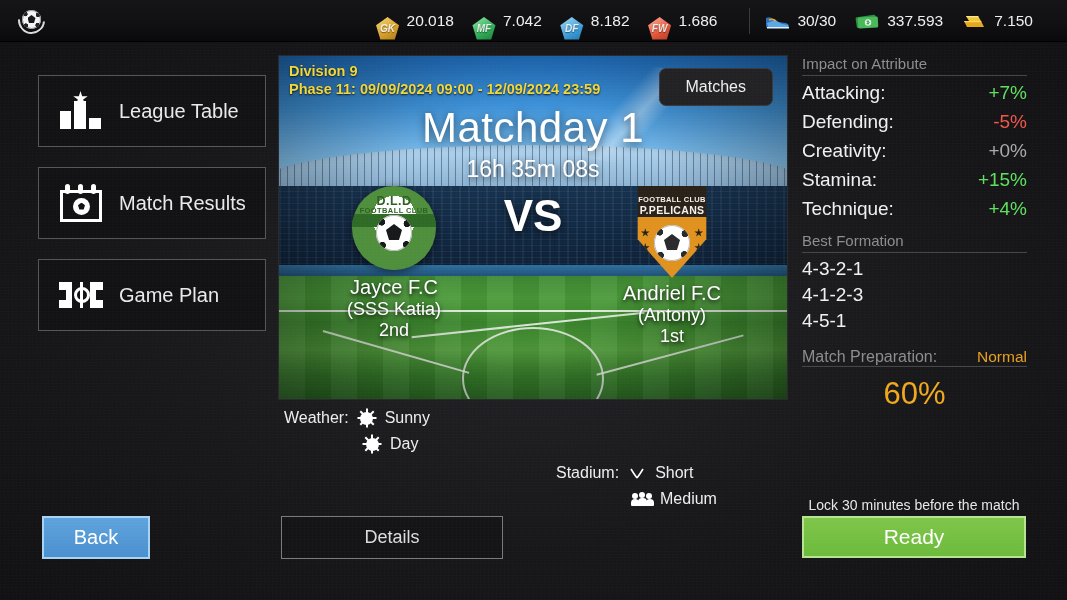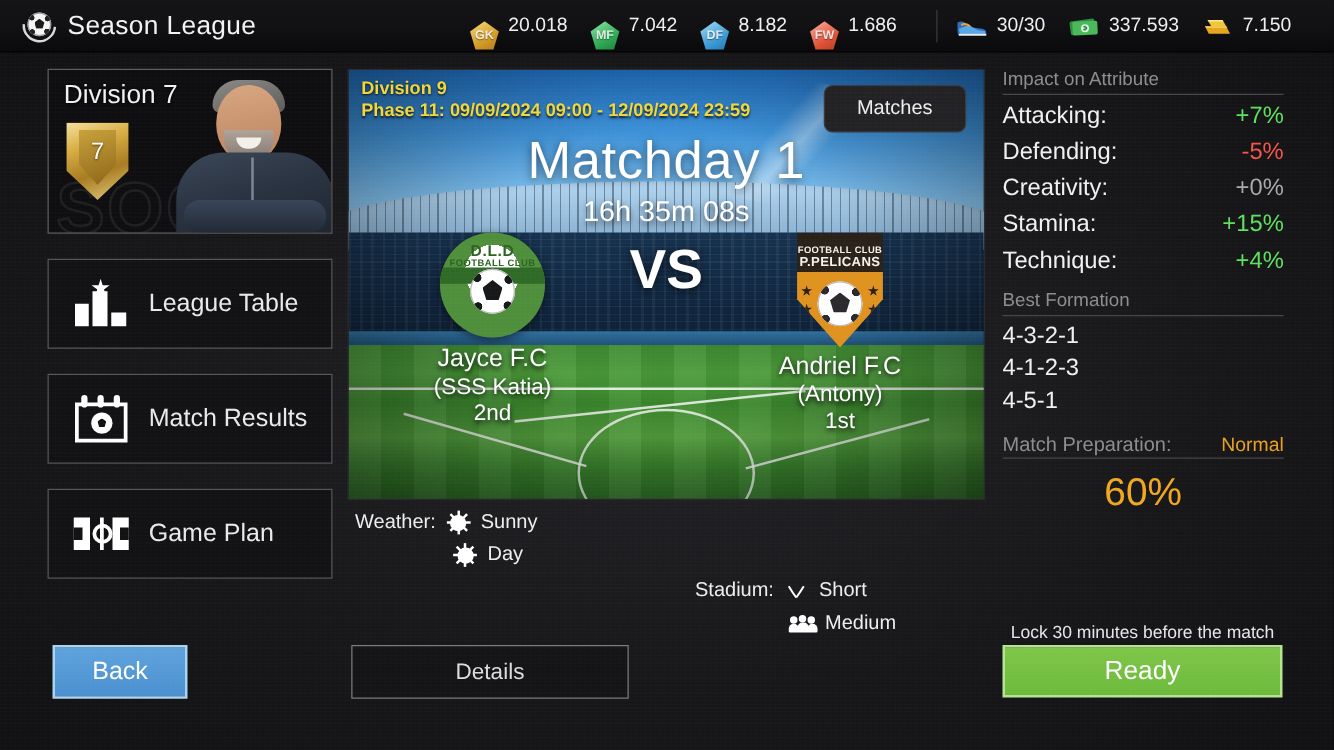--- a/index.html
+++ b/index.html
@@ -57,21 +57,21 @@
   }
 
   .currency-wrap{ margin-left:auto; display:flex; align-items:center; height:100%; padding-right:16px; }
   .cur-sep{ width:1px; height:26px; background:#3a3a3e; margin:0 14px; }
   .cur{ display:flex; align-items:center; gap:7px; margin-right:18px; }
   .cur .val{ color:#efefef; font-size:15.5px; }
   .pent{
     position:relative; width:24px; height:24px;
     clip-path: polygon(50% 2%, 98% 36%, 80% 96%, 20% 96%, 2% 36%);
     display:flex; align-items:center; justify-content:center;
-    font-size:10px; font-weight:bold; color:rgba(255,255,255,.85);
+    font-size:10px; font-weight:bold; font-style:italic; color:rgba(255,255,255,.85);
     text-shadow:0 1px 1px rgba(0,0,0,.45);
     margin-top:16px;
   }
   .pent.gk{ background:linear-gradient(150deg,#f6d97a,#d39c27 60%,#a8761a); }
   .pent.mf{ background:linear-gradient(150deg,#8fe8a9,#2faa55 60%,#1d7a3c); }
   .pent.df{ background:linear-gradient(150deg,#a6ddf7,#3d9bd6 60%,#2273a8); }
   .pent.fw{ background:linear-gradient(150deg,#ffb0a0,#e05438 60%,#ad3a23); }
 
   .shoe{
     width:26px;height:18px;position:relative;
@@ -455,21 +455,20 @@
 <body>
 
 <div id="app">
 
   <div class="topbar">
     <div class="brand">
       <div class="laurel-ball">
         <div class="wreath"></div>
           <div class="ball"></div>
       </div>
-      <div class="brand-title">Season League</div>
     </div>
 
     <div class="currency-wrap">
       <div class="cur">
         <div class="pent gk">GK</div>
         <span class="val">20.018</span>
       </div>
       <div class="cur">
         <div class="pent mf">MF</div>
         <span class="val">7.042</span>
@@ -517,36 +516,20 @@
             <path d="M5 4 L17 4 L17.8 5.2 L5.8 5.2 Z" fill="#fbe596"></path>
             <path d="M3 9 L20 9 L20.8 10.2 L3.8 10.2 Z" fill="#f7d469"></path>
           </svg>
         </div>
         <span class="val">7.150</span>
       </div>
     </div>
   </div>
 
   <div class="sidebar">
-    <div class="division-card">
-      <div class="watermark">SOCCER</div>
-      <div class="dname">Division 7</div>
-      <div class="shield">
-        <div class="inner">7</div>
-      </div>
-      <div class="manager">
-        <div class="hair"></div>
-          <div class="head"></div>
-          <div class="beard"></div>
-        <div class="smile"></div>
-          <div class="torso"></div>
-          <div class="zip"></div>
-          <div class="arms"></div>
-      </div>
-    </div>
 
     <div class="menu-btn">
       <span class="mi">
         <span class="ico-bars">
             <i class="b1"></i>
             <i class="b2"></i>
             <i class="b3"></i>
             <span class="star"></span>
           </span>
       </span>

